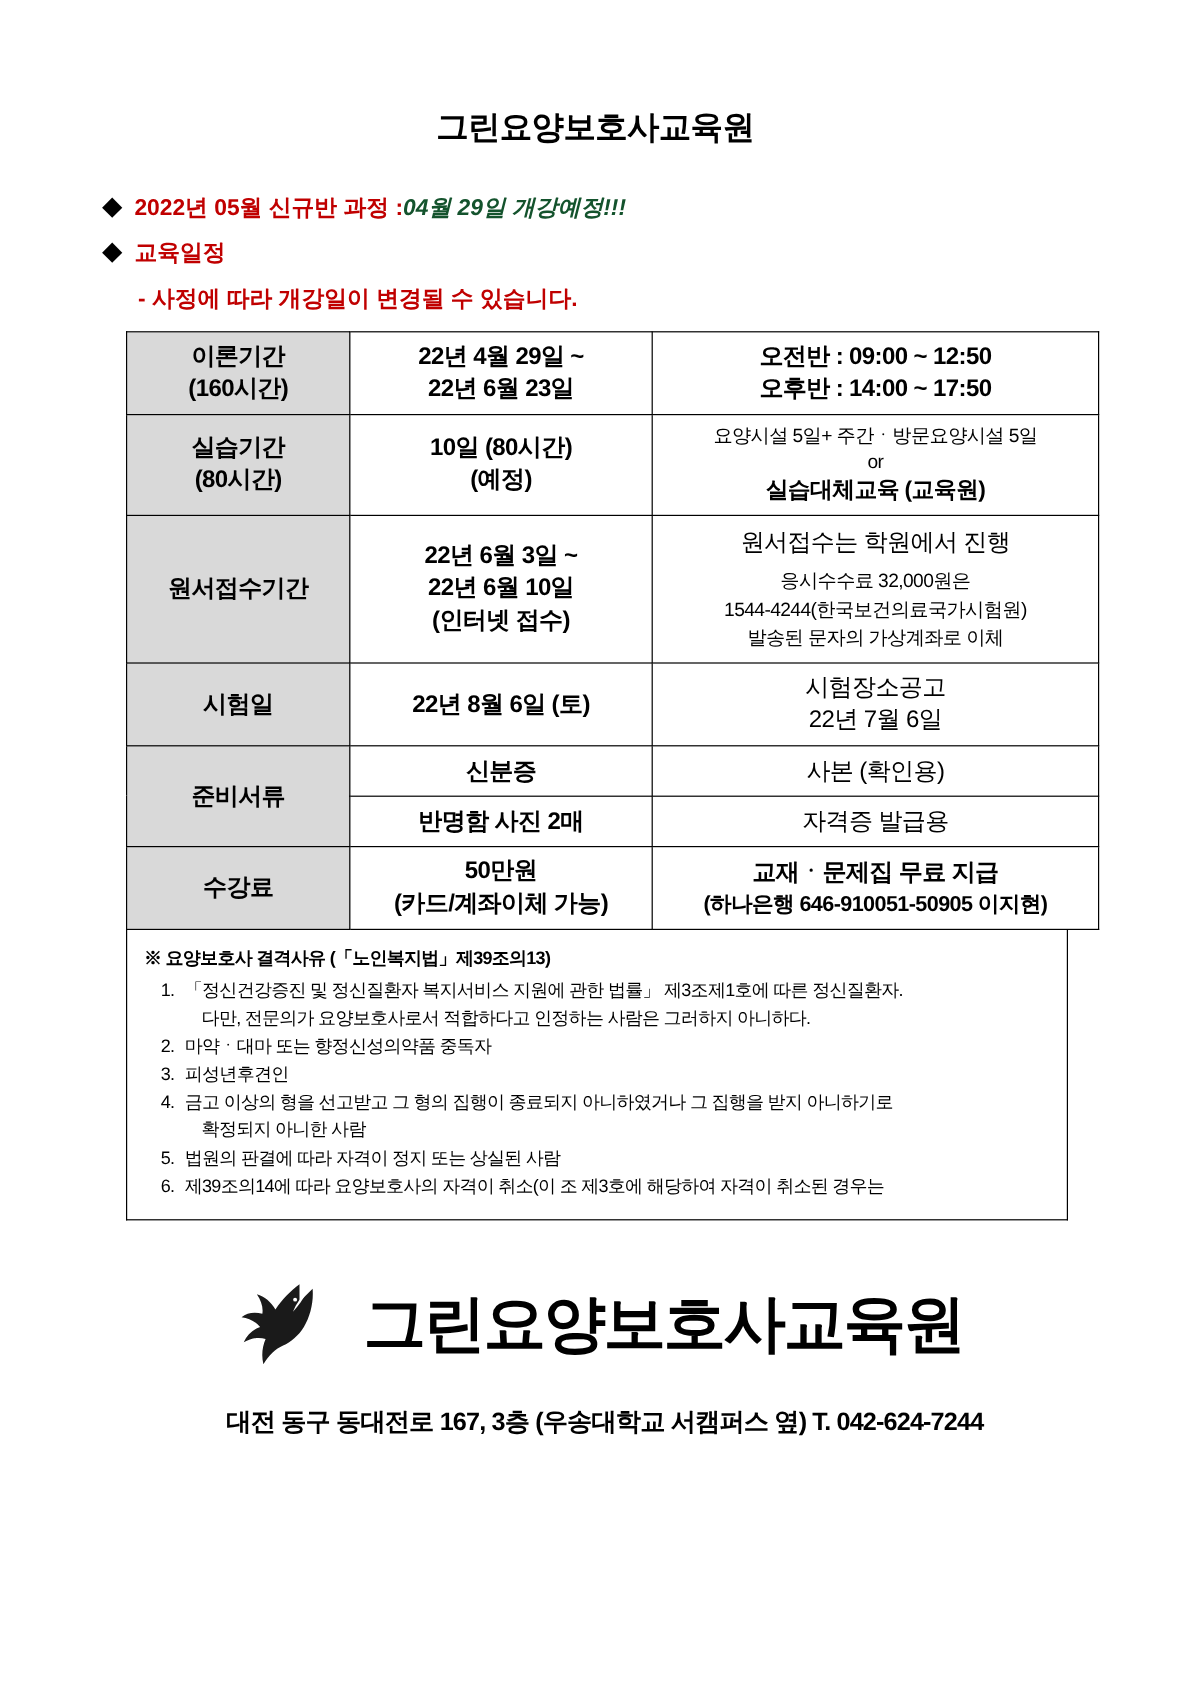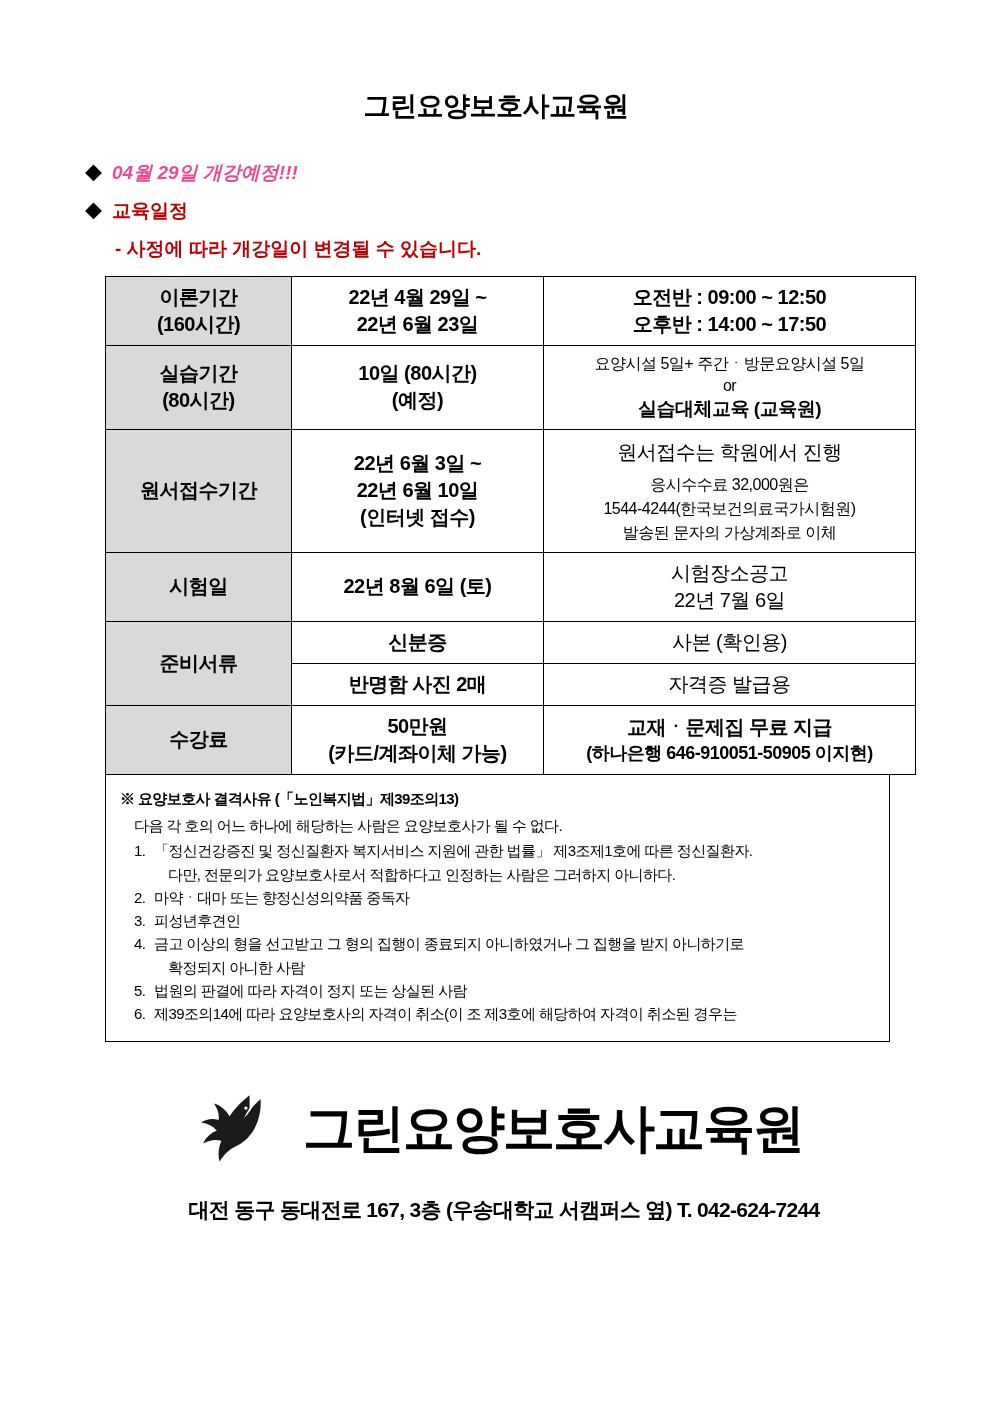--- a/index.html
+++ b/index.html
@@ -53,21 +53,21 @@
   }
   .diamond {
     font-size: 17px;
     margin-right: 10px;
     color: #000;
   }
   .bullet-red {
     color: #c00000;
   }
   .bullet-italic {
-    color: #ec4899;
+    color: #14532d;
     font-style: italic;
     font-weight: bold;
   }
   .subnote {
     color: #c00000;
     font-size: 19px;
     font-weight: bold;
     padding-left: 30px;
     margin-top: 4px;
     margin-bottom: 14px;
@@ -185,20 +185,21 @@
 </head>
 <body>
 
 <div class="page">
 
   <div class="head-org">그린요양보호사교육원</div>
 
   <div class="bullets">
     <div class="bullet-row">
       <span class="diamond">◆</span>
+      <span class="bullet-red">2022년 05월 신규반 과정 : </span>
       <span class="bullet-italic">04월 29일 개강예정!!!</span>
     </div>
     <div class="bullet-row">
       <span class="diamond">◆</span>
       <span class="bullet-red">교육일정</span>
     </div>
     <div class="subnote">- 사정에 따라 개강일이 변경될 수 있습니다.</div>
   </div>
 
   <div class="tbl-wrap">
@@ -299,21 +300,20 @@
             <div>교재ㆍ문제집 무료 지급</div>
             <div style="font-size:18px">(하나은행 646-910051-50905 이지현)</div>
           </td>
         </tr>
       </tbody>
     </table>
   </div>
 
   <div class="notes">
     <div class="notes-title">※ 요양보호사 결격사유 (「노인복지법」제39조의13)</div>
-    <div class="notes-lead">다음 각 호의 어느 하나에 해당하는 사람은 요양보호사가 될 수 없다.</div>
 
     <div class="note-item">
       <span class="note-num">1.</span>
       <span class="note-txt">「정신건강증진 및 정신질환자 복지서비스 지원에 관한 법률」 제3조제1호에 따른 정신질환자.</span>
     </div>
     <div class="note-sub">다만, 전문의가 요양보호사로서 적합하다고 인정하는 사람은 그러하지 아니하다.</div>
 
     <div class="note-item">
       <span class="note-num">2.</span>
       <span class="note-txt">마약ㆍ대마 또는 향정신성의약품 중독자</span>

